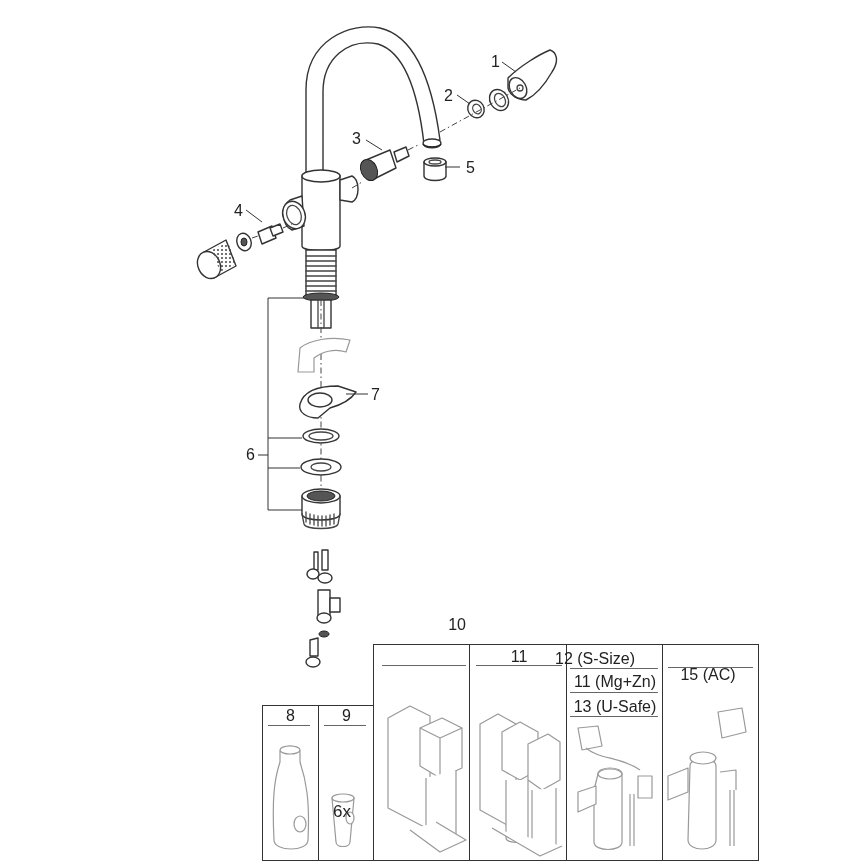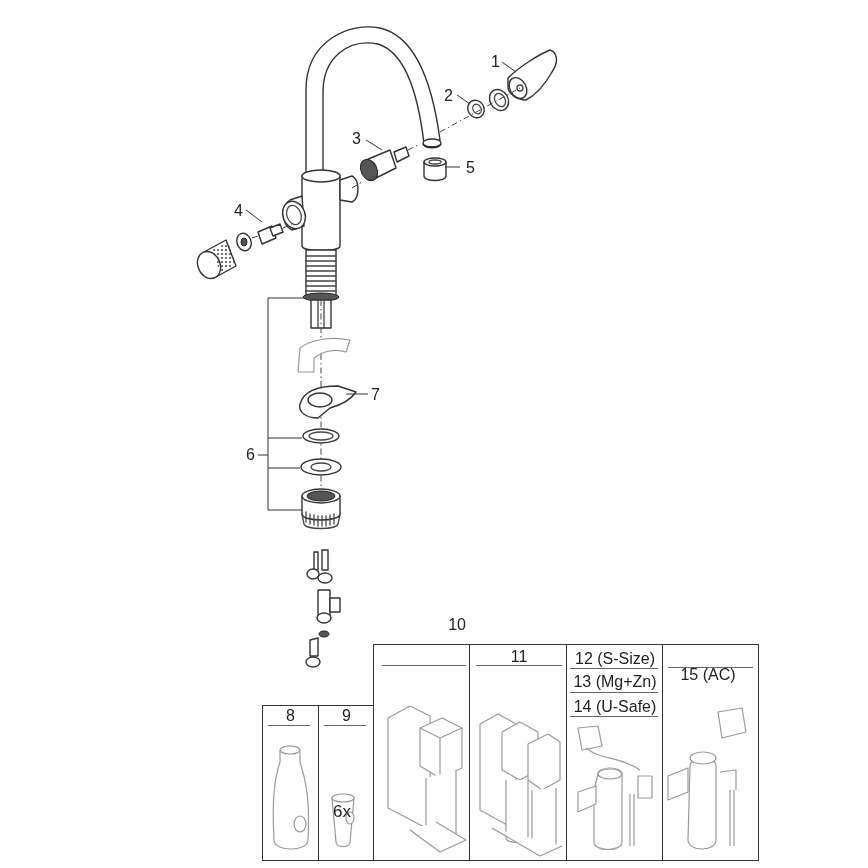--- a/index.html
+++ b/index.html
@@ -204,21 +204,21 @@
 <div class="cell-rule" style="left:268px;top:725px;width:42px;"></div>
 <div class="cell-label" style="left:324px;top:707px;width:45px;">9</div>
 <div class="cell-rule" style="left:324px;top:725px;width:42px;"></div>
 <div class="qty" style="left:333px;top:766px;margin-top:36px;">6x</div>
 
 <div class="cell-label" style="left:380px;top:616px;width:86px;text-align:right;">10</div>
 <div class="cell-rule" style="left:382px;top:665px;width:84px;"></div>
 <div class="cell-label" style="left:476px;top:648px;width:86px;">11</div>
 <div class="cell-rule" style="left:476px;top:665px;width:86px;"></div>
 
-<div class="cell-label" style="left:568px;top:650px;width:94px;">12 (S-Size)</div>
+<div class="cell-label" style="left:548px;top:650px;width:94px;">12 (S-Size)</div>
 <div class="cell-rule" style="left:570px;top:668px;width:88px;"></div>
-<div class="cell-label" style="left:568px;top:673px;width:94px;">13 (Mg+Zn)</div>
+<div class="cell-label" style="left:568px;top:673px;width:94px;">11 (Mg+Zn)</div>
 <div class="cell-rule" style="left:570px;top:692px;width:88px;"></div>
-<div class="cell-label" style="left:568px;top:698px;width:94px;">14 (U-Safe)</div>
+<div class="cell-label" style="left:568px;top:698px;width:94px;">13 (U-Safe)</div>
 <div class="cell-rule" style="left:570px;top:716px;width:88px;"></div>
 
 <div class="cell-label" style="left:664px;top:646px;width:88px;margin-top:20px;">15 (AC)</div>
 <div class="cell-rule" style="left:668px;top:667px;width:85px;"></div>
 
 </body></html>

